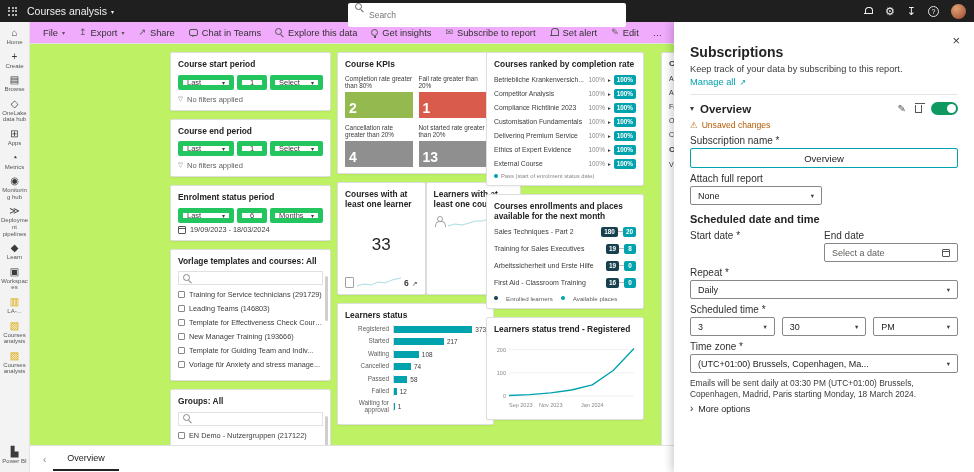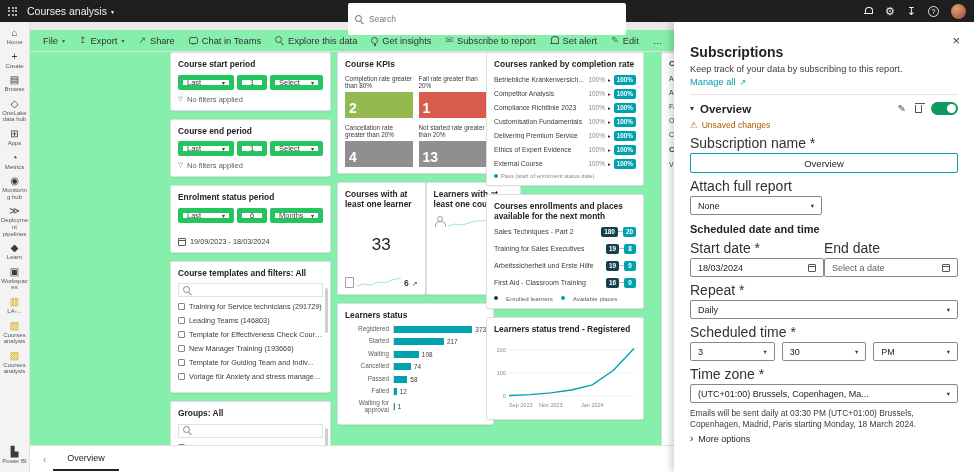--- a/index.html
+++ b/index.html
@@ -6,22 +6,22 @@
 body{width:974px;height:472px;position:relative;overflow:hidden;background:#e9e9e9;
      font-family:"Liberation Sans",sans-serif;color:#252423;font-size:10px}
 
 
 #topbar{position:absolute;top:0;left:0;right:0;height:22px;background:var(--topbar-bg,#1f1f1f);
         display:flex;align-items:center;color:#f0f0f0;z-index:60;padding:0 8px}
 .i-waffle{display:inline-grid;grid-template-columns:repeat(3,2px);grid-gap:1.5px;margin-right:10px}
 .i-waffle i{width:2px;height:2px;background:#e6e6e6;border-radius:50%}
 #app-title{font-size:10.5px;display:flex;align-items:center;gap:4px}
 .chev{font-size:6px;color:inherit}
-#top-search{position:absolute;left:50%;top:3px;transform:translateX(-50%);width:278px;height:32px;
-            background:#fff;border-radius:2px;display:flex;align-items:center;padding:0 7px;gap:5px;color:#666}
+#top-search{position:absolute;left:50%;top:3px;transform:translateX(-50%);width:278px;height:24px;
+            background:#fff;border-radius:2px;display:flex;padding:0 7px;gap:5px;color:#666}
 #top-search input{border:none;outline:none;flex:1;font-size:8.5px;font-family:inherit;background:transparent;color:#252423}
 #top-icons{position:absolute;right:8px;top:0;height:22px;display:flex;align-items:center;gap:12px}
 .tb-glyph{font-size:11px;line-height:1}
 .i-help{width:11px;height:11px;border:1px solid #e6e6e6;border-radius:50%;display:flex;align-items:center;justify-content:center;font-size:7px}
 .avatar{width:15px;height:15px;border-radius:50%;background:radial-gradient(circle at 35% 30%,#e0a172,#9c4632)}
 
 
 .i-mag{position:relative;width:9px;height:9px;display:inline-block;flex:none}
 .i-mag::before{content:"";position:absolute;left:0;top:0;width:5px;height:5px;border:1px solid currentColor;border-radius:50%}
 .i-mag::after{content:"";position:absolute;left:6px;top:6px;width:3.5px;height:1px;background:currentColor;transform:rotate(45deg);transform-origin:0 0}
@@ -45,43 +45,43 @@
 
 #leftnav{position:absolute;top:22px;left:0;bottom:0;width:30px;background:#f3f3f3;border-right:1px solid #e2e2e2;
          display:flex;flex-direction:column;padding:3px 0 4px;z-index:55}
 .nav-item{width:100%;display:flex;flex-direction:column;align-items:center;padding:3px 0;color:#444}
 .nav-glyph{font-size:10px;line-height:1;margin-bottom:1px;color:#3b3b3b}
 .nav-glyph.hl{color:var(--nav-highlight,#d9a800)}
 .nav-label{font-size:6px;line-height:1.1;text-align:center;word-break:break-word;padding:0 1px;color:#555}
 .nav-bottom{margin-top:auto}
 
 
-#toolbar{position:absolute;top:30px;left:30px;right:0;height:22px;background:#86efac;border-bottom:1px solid #e1e1e1;
+#toolbar{position:absolute;top:22px;left:30px;right:0;height:22px;background:#f0abfc;border-bottom:1px solid #e1e1e1;
          display:flex;align-items:center;padding-left:6px;z-index:5}
 .tb-item{display:flex;align-items:center;gap:4px;padding:0 7px;font-size:9.3px;color:#323130;height:100%}
 .tb-item .ic{color:#555}
 .ic-g{font-size:9px;color:#555;line-height:1}
 .tb-item .chev{color:#555}
 
 
-#canvas{position:absolute;top:44px;left:30px;right:0;bottom:27px;background:#86efac;overflow:hidden}
+#canvas{position:absolute;top:44px;left:30px;right:0;bottom:27px;background:#bef264;overflow:hidden}
 .col{position:absolute;top:8px}
 #col1{left:140px;width:161px}
 #col2{left:307px;width:157px}
 #col3{left:456px;width:158px}
 #col4{left:631px;width:150px}
 .card{background:#fff;border:1px solid #dedede;border-radius:2px;margin-bottom:8px;padding:6px 7px;
       position:relative;box-shadow:0 1px 2px rgba(0,0,0,.05)}
 .card h3{font-size:8.4px;margin-bottom:5px;color:#252423;line-height:1.25}
 .filter-row{display:flex;gap:3px}
 .fctrl{height:15px;border:5px solid #22c55e;border-radius:2px;display:flex;align-items:center;
        justify-content:space-between;padding:0 4px;font-size:7.5px;color:#3b3b3b;background:#fff}
 .w-mode{width:56px}.w-num{width:30px;justify-content:center}.w-unit{flex:1}
 .filter-status{display:flex;align-items:center;gap:4px;margin-top:5px;font-size:7.5px;color:#605e5c}
-.date-row{display:flex;align-items:flex-end;gap:4px;margin-top:14px;font-size:7.3px;color:#3b3b3b}
+.date-row{display:flex;align-items:flex-end;gap:4px;margin-top:2px;font-size:7.3px;color:#3b3b3b}
 .list-search{display:flex;align-items:center;border:1px solid #e1e1e1;height:14px;margin-bottom:5px;padding:0 4px;color:#888}
 .chk-row{display:flex;align-items:center;gap:4px;margin-bottom:5px}
 .cb{width:7px;height:7px;border:1px solid #8a8886;border-radius:1px;flex:none}
 .chk-label{font-size:7.3px;color:#3b3b3b;white-space:nowrap;overflow:hidden;text-overflow:ellipsis}
 .scroll{position:absolute;right:2px;top:26px;width:3px;height:45px;background:#cfcfcf;border-radius:2px}
 
 #kpi-grid{display:grid;grid-template-columns:1fr 1fr;gap:6px}
 .kpi-label{font-size:6.4px;color:#3b3b3b;height:15px;line-height:1.15;margin-bottom:2px}
 .kpi-value{height:26px;color:#fff;font-size:14px;font-weight:bold;display:flex;align-items:flex-end;padding:0 0 2px 4px}
 .kpi-green{background:var(--kpi-green,#94b94e)}
@@ -139,21 +139,21 @@
 #panel hr{border:none;border-top:1px solid #e5e5e5;margin-top:7px}
 .sub-row{display:flex;align-items:center;gap:6px;margin-top:7px}
 .chev-lg{font-size:8px;color:#3b3b3b}
 .sub-name{font-size:11.5px;font-weight:bold}
 .sub-icons{margin-left:auto;display:flex;align-items:center;gap:9px;color:#555}
 .pencil{font-size:10px}
 .toggle{width:27px;height:13px;border-radius:7px;background:var(--toggle-on,#0f9960);position:relative;display:inline-block}
 .toggle::after{content:"";position:absolute;top:2px;right:2px;width:9px;height:9px;background:#fff;border-radius:50%}
 .warning{display:flex;gap:4px;align-items:center;margin-top:5px;font-size:8.6px;color:var(--warning-orange,#b25900)}
 .warn-ic{font-size:8.5px}
-.flabel{display:block;font-size:14px;color:#323130;margin:5px 0 2px}
+.flabel{display:block;font-size:10px;color:#323130;margin:5px 0 2px}
 .txt{width:100%;height:20px;border:1.3px solid var(--accent-teal,#00a2ad);border-radius:2px;text-align:center;
      font-size:9.5px;font-family:inherit;color:#252423;outline:none;background:#fff}
 .select{height:19px;border:1px solid #8a8886;border-radius:2px;display:flex;align-items:center;
         justify-content:space-between;padding:0 7px;font-size:9px;color:#252423;background:#fff}
 .select .chev{font-size:6.5px;color:#3b3b3b;margin-left:4px}
 .half{width:132px}
 #panel h4{font-size:11px;font-weight:bold;margin-top:8px;color:#252423}
 .two-col{display:grid;grid-template-columns:1fr 1fr;}
 .time-row{display:flex;gap:7px}
 .time-row .select{flex:1}
@@ -360,21 +360,21 @@
             <span class="chev">▾</span>
           </div>
       </div>
       <div class="date-row">
           <span class="i-cal"></span>
           <span>19/09/2023 - 18/03/2024</span>
         </div>
     </div>
 
     <div class="card">
-      <h3>Course templates and filters: All</h3>
+      <h3>Vorlage templates and courses: All</h3>
       <div class="list-search">
           <span class="i-mag"></span>
         </div>
       <div id="tpl-list">
           <div class="chk-row">
             <span class="cb"></span>
             <span class="chk-label">Training for Service technicians (291729)</span>
           </div>
           <div class="chk-row">
             <span class="cb"></span>
@@ -679,24 +679,20 @@
   <label class="flabel">Attach full report</label>
   <div class="select half">
     <span>None</span>
     <span class="chev">▾</span>
   </div>
 
   <h4>Scheduled date and time</h4>
   <div class="two-col">
     <div>
       <label class="flabel">Start date *</label>
-      <div class="select">
-        <span>18/03/2024</span>
-        <span class="i-cal"></span>
-      </div>
     </div>
     <div>
       <label class="flabel">End date</label>
       <div class="select">
         <span class="ph">Select a date</span>
         <span class="i-cal"></span>
       </div>
     </div>
   </div>
 

